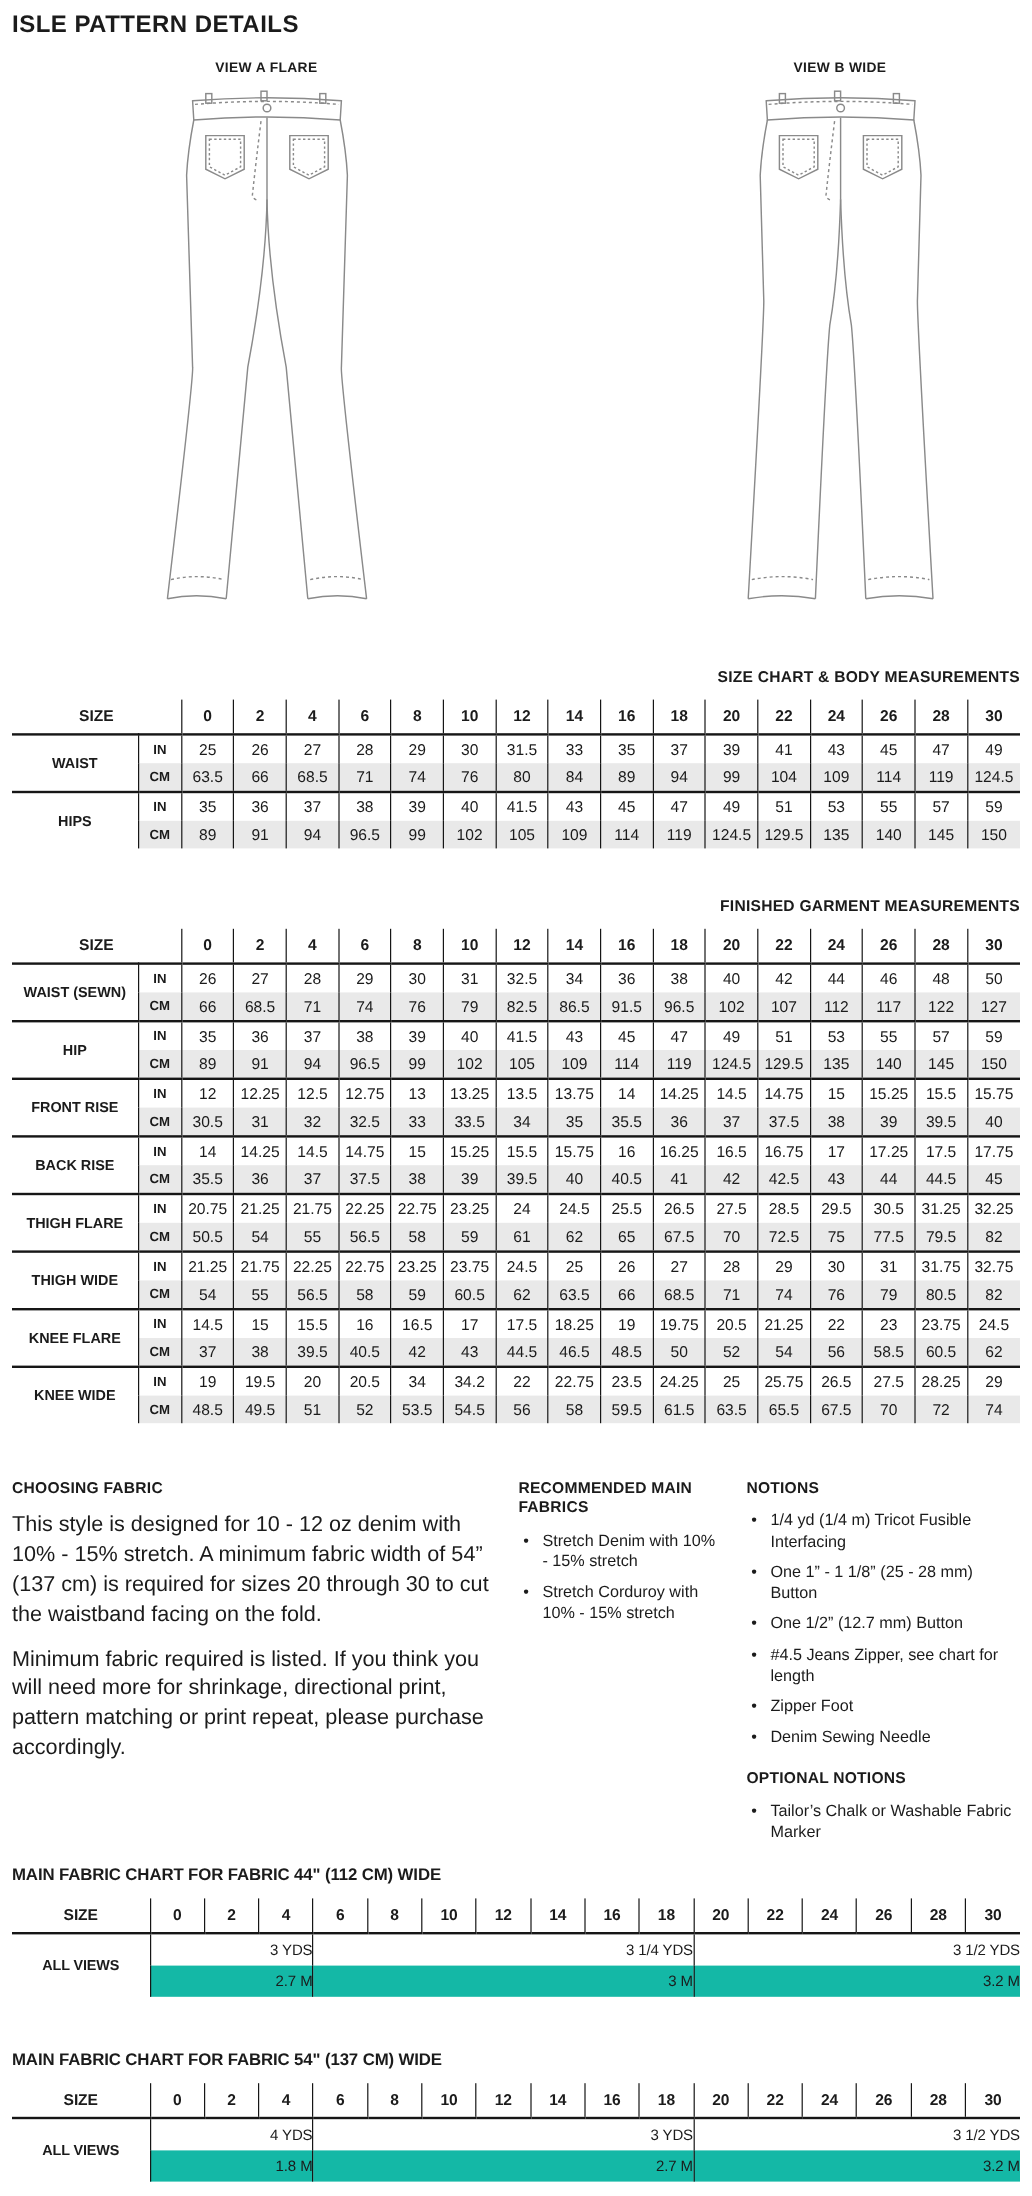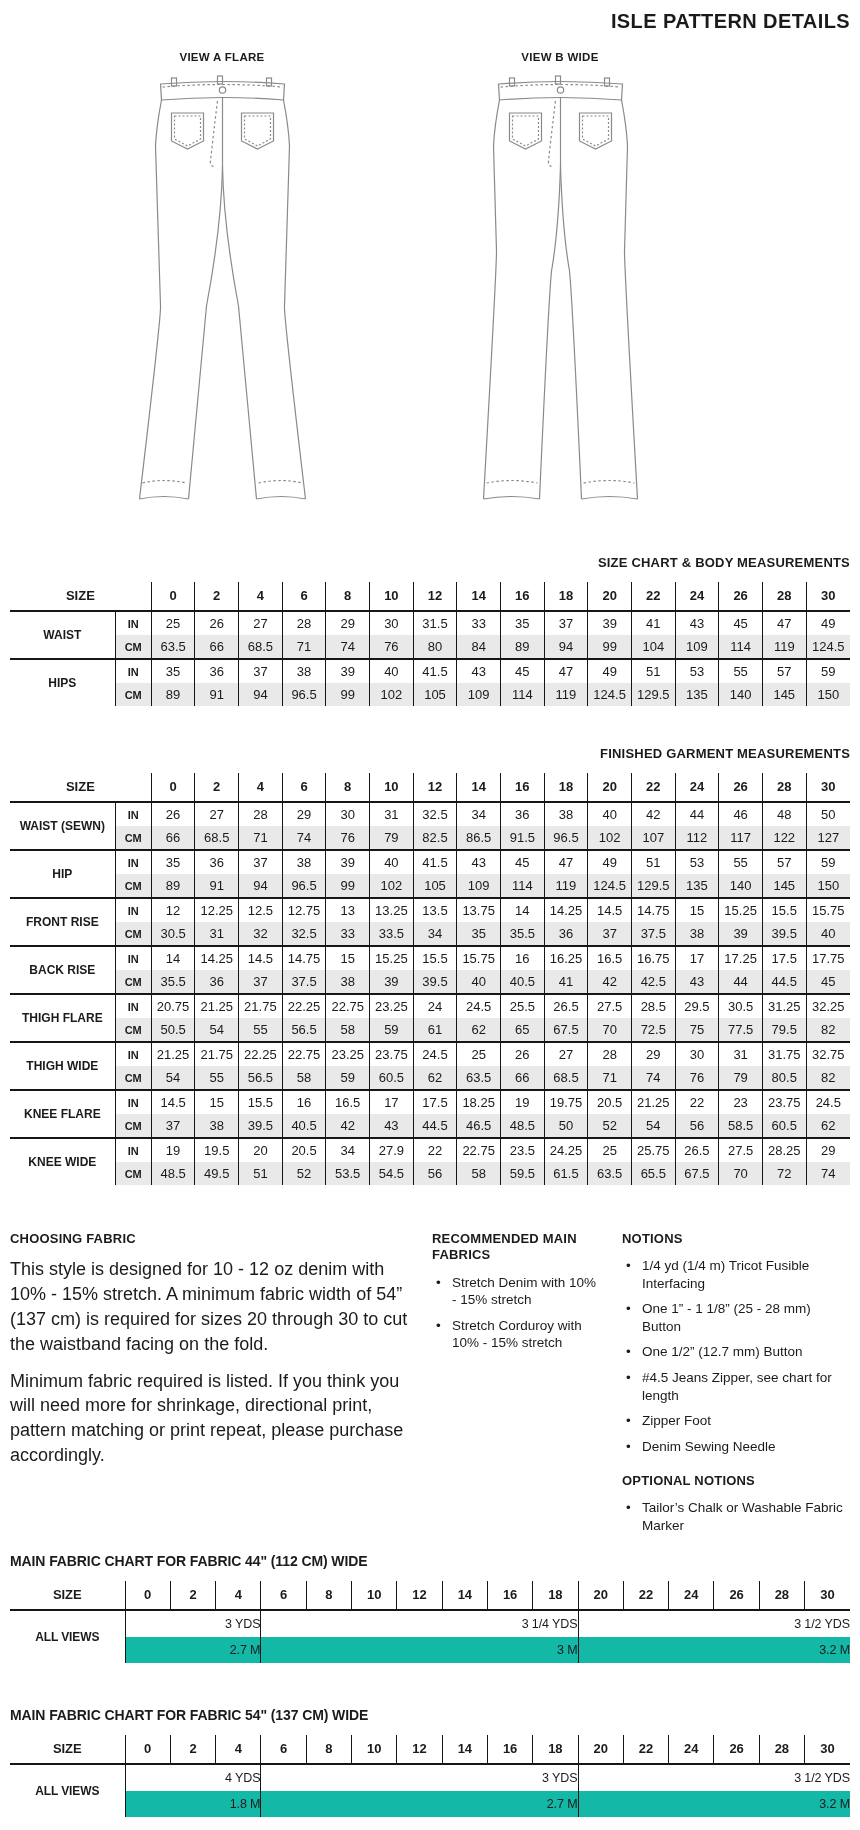--- a/index.html
+++ b/index.html
@@ -1,22 +1,22 @@
 <!DOCTYPE html>
 <html><head>
 <meta charset="utf-8">
 <style>
   * { margin:0; padding:0; box-sizing:border-box; }
   html,body { background:#fff; }
   body { width:860px; color:#1b1b1b; font-family:"Liberation Sans", sans-serif; }
   .page { width:860px; min-height:1830px; padding:0 10px; overflow:hidden; }
 
-  .title { text-align:right; font-size:20px; font-weight:bold; letter-spacing:.4px; padding-top:10px; }
-
-  .views { display:flex; margin-top:18px; }
+  .title { text-align:left; font-size:20px; font-weight:bold; letter-spacing:.4px; padding-top:10px; }
+
+  .views { display:flex; margin-top:18px;justify-content:space-between; }
   .view { width:300px; text-align:center; }
   .view-a { margin-left:62px; }
   .view-b { margin-left:38px; }
   .view-label { font-size:11.5px; font-weight:bold; letter-spacing:.3px; }
   .jeans { margin-top:8px; }
 
   .sec-heading { font-size:13px; font-weight:bold; letter-spacing:.2px;text-align:right; }
   .h-size { margin-top:40px; }
   .h-fin  { margin-top:40px; }
 
@@ -558,21 +558,21 @@
           <td class="val">62</td>
         </tr>
         <tr>
           <th class="rowlab" rowspan="2">KNEE WIDE</th>
           <th class="unit first">IN</th>
           <td class="val first">19</td>
           <td class="val first">19.5</td>
           <td class="val first">20</td>
           <td class="val first">20.5</td>
           <td class="val first">34</td>
-          <td class="val first">27.9</td>
+          <td class="val first">34.2</td>
           <td class="val first">22</td>
           <td class="val first">22.75</td>
           <td class="val first">23.5</td>
           <td class="val first">24.25</td>
           <td class="val first">25</td>
           <td class="val first">25.75</td>
           <td class="val first">26.5</td>
           <td class="val first">27.5</td>
           <td class="val first">28.25</td>
           <td class="val first">29</td>

